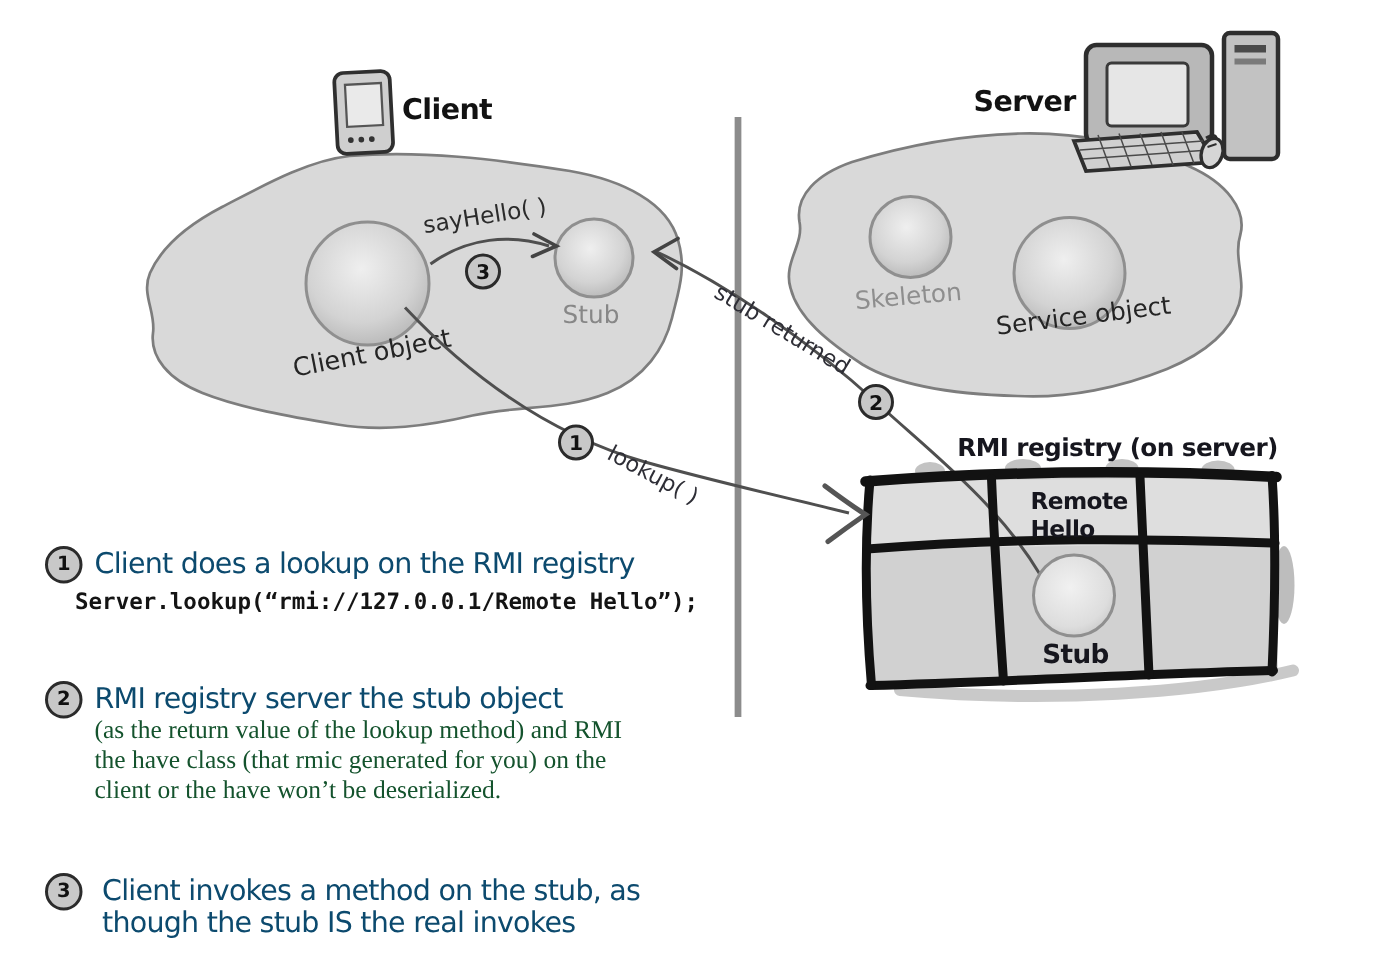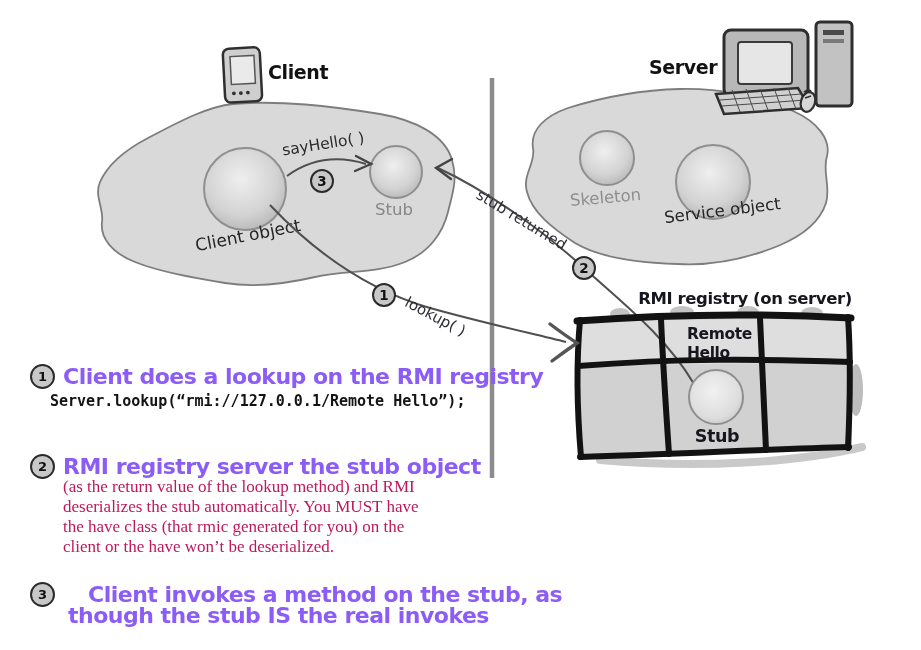--- a/index.html
+++ b/index.html
@@ -11,26 +11,26 @@
   .comic{font-family:"DejaVu Sans",sans-serif;font-weight:bold;letter-spacing:-0.4px;}
   .hand{font-family:"DejaVu Sans",sans-serif;}
   .badge-num{font-family:"DejaVu Sans",sans-serif;font-weight:bold;font-size:13.5px;fill:#121212;}
 
   
   .steps{position:absolute;left:0;top:0;width:921px;height:650px;}
   .step{position:absolute;}
   .badge{position:absolute;left:0;top:-2px;width:21px;height:21px;border:2px solid #2b2b2b;
          border-radius:50%;background:#c8c8c8;color:#111;font-weight:bold;font-size:13px;
          line-height:21px;text-align:center;font-family:"DejaVu Sans",sans-serif;}
-  .step-heading{margin-left:33px;font-weight:bold;font-size:22px;letter-spacing:-0.5px;
-                color:#8b5cf6;line-height:21px;white-space:nowrap;}
+  .step-heading{margin-left:33px;font-weight:normal;font-size:19px;letter-spacing:-0.5px;
+                color:#0c4a6e;line-height:21px;white-space:nowrap;}
   .step-code{margin-left:20px;margin-top:5px;font-family:"DejaVu Sans Mono",monospace;
              font-weight:bold;font-size:15px;color:#141414;white-space:nowrap;}
   .step-body-line{margin-left:33px;font-family:"Liberation Serif",serif;font-size:17px;
-                  color:#be185d;line-height:20px;white-space:nowrap;}
+                  color:#14532d;line-height:20px;white-space:nowrap;}
 </style>
 </head>
 <body>
 
 <div class="canvas">
 
 <svg width="921" height="650" viewBox="0 0 921 650">
   <defs>
     <radialGradient id="ball" cx="45%" cy="38%" r="70%">
       <stop offset="0%" stop-color="#efefef"></stop>
@@ -155,25 +155,24 @@
   <div class="step" style="left:30px;top:366px;">
     <div class="badge">1</div>
     <div class="step-heading">Client does a lookup on the RMI registry</div>
     <div class="step-code">Server.lookup(“rmi://127.0.0.1/Remote Hello”);</div>
   </div>
 
   <div class="step" style="left:30px;top:456px;">
     <div class="badge">2</div>
     <div class="step-heading">RMI registry server the stub object</div>
     <div class="step-body-line">(as the return value of the lookup method) and RMI</div>
-    <div class="step-body-line">deserializes the stub automatically. You MUST have</div>
     <div class="step-body-line">the have class (that rmic generated for you) on the</div>
     <div class="step-body-line">client or the have won’t be deserialized.</div>
   </div>
 
   <div class="step" style="left:30px;top:584px;">
     <div class="badge">3</div>
-    <div class="step-heading" style="margin-left:58px;">Client invokes a method on the stub, as</div>
+    <div class="step-heading" style="margin-left:38px;">Client invokes a method on the stub, as</div>
     <div class="step-heading" style="margin-left:38px;">though the stub IS the real invokes</div>
   </div>
 
 </div>
 </div>
 
 </body></html>

